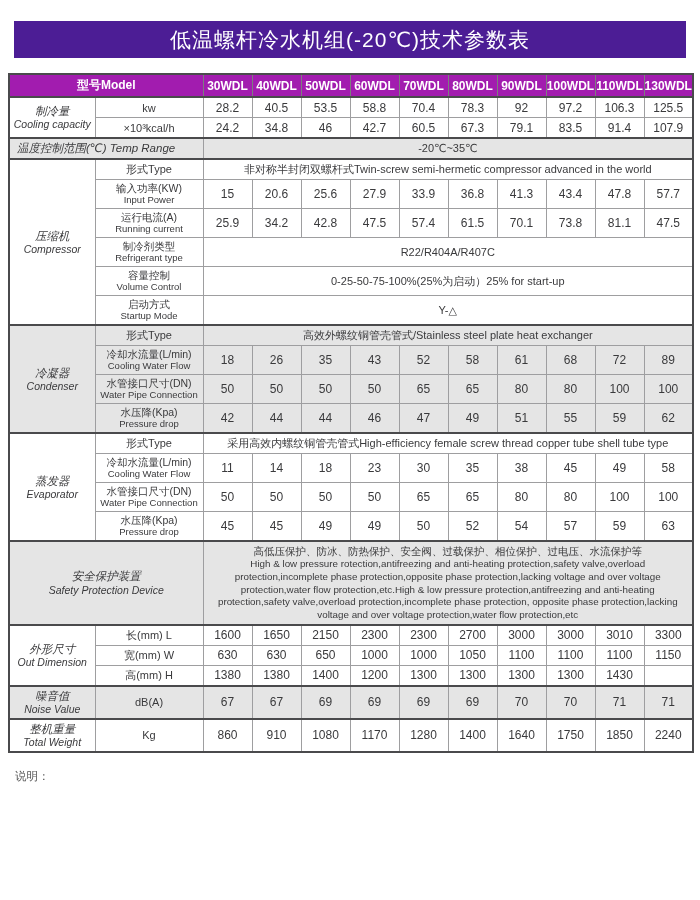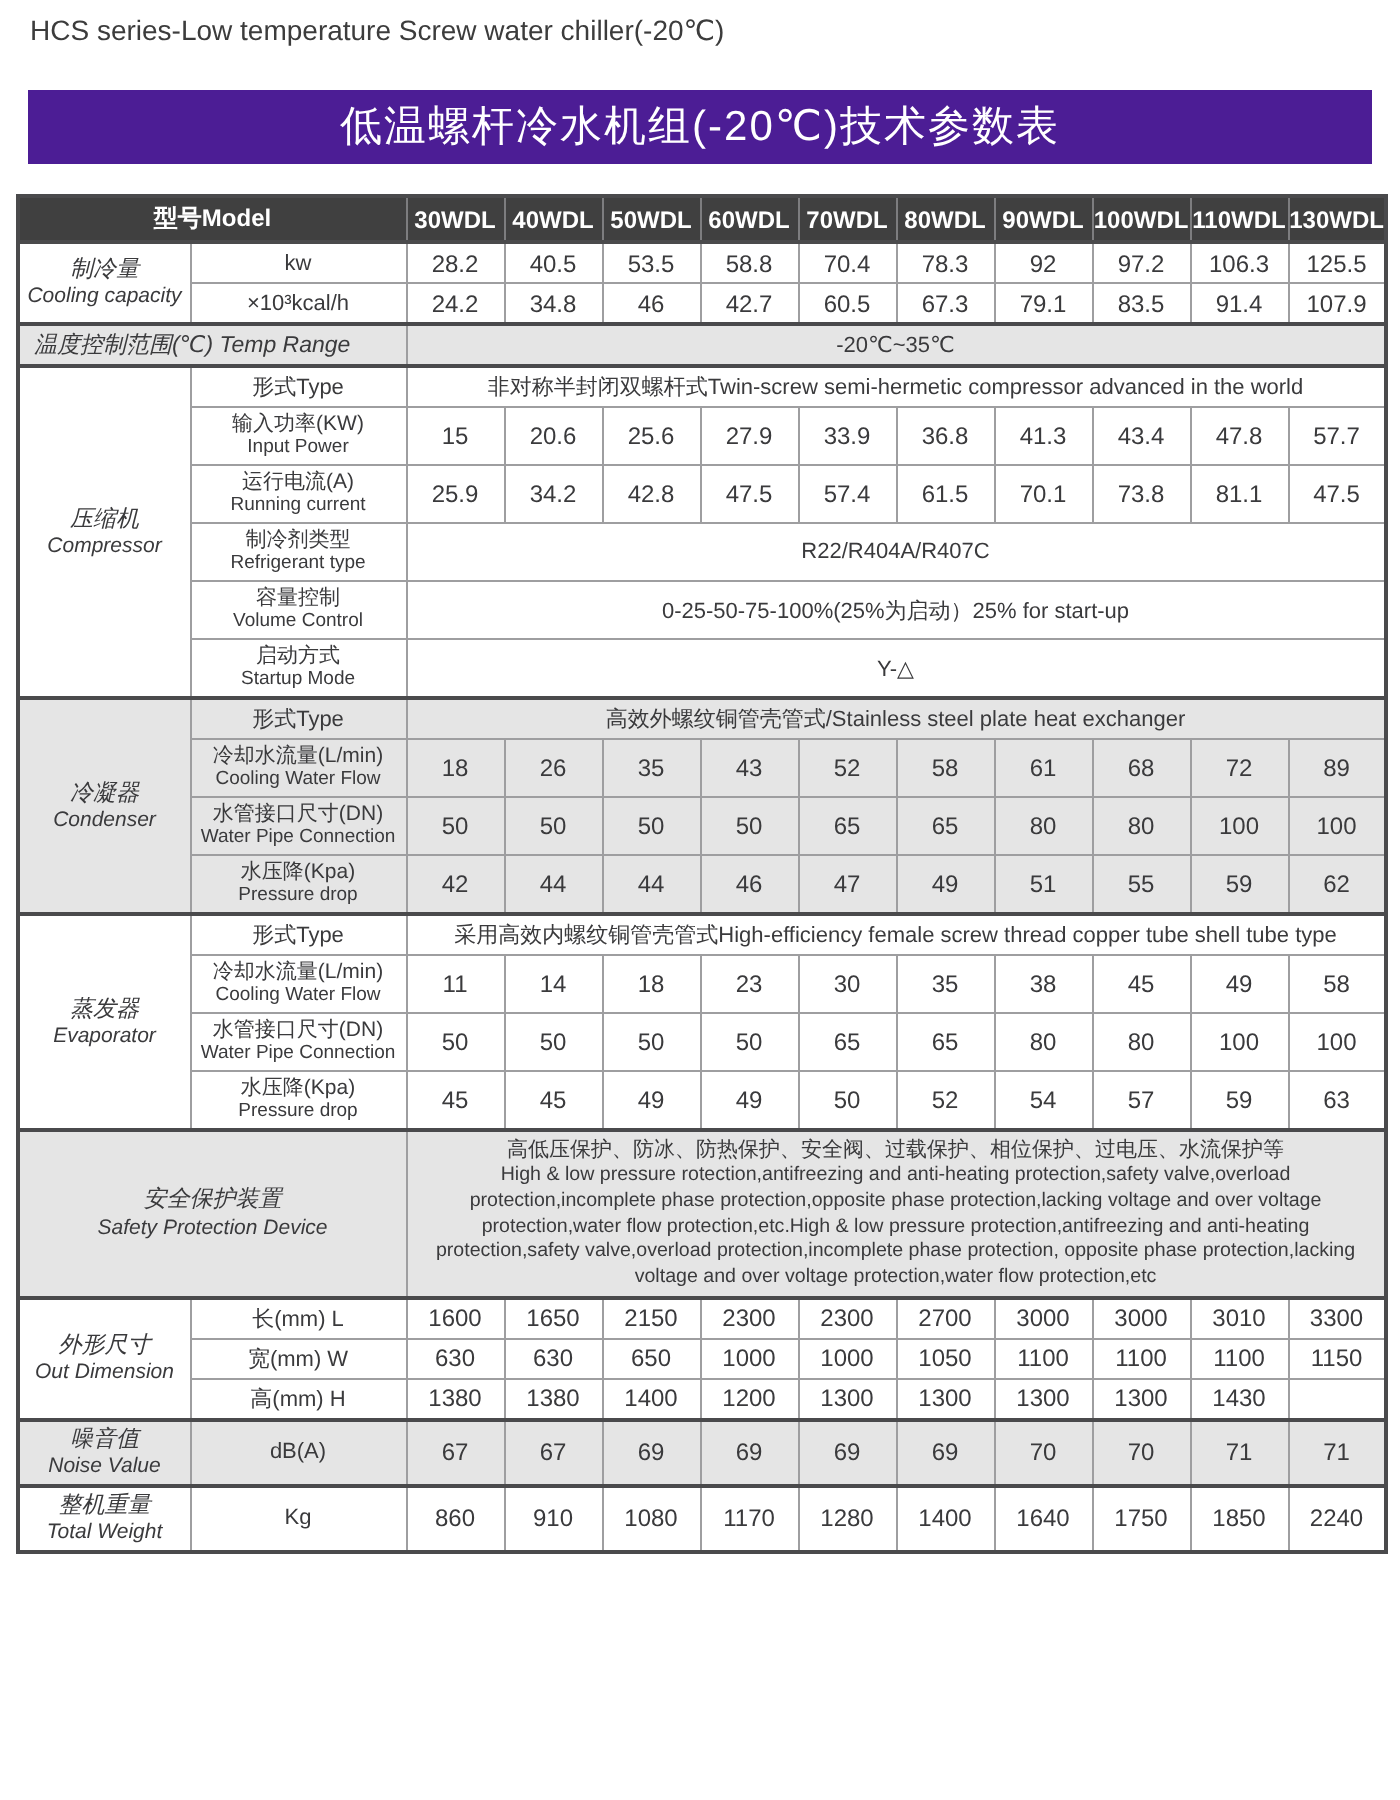--- a/index.html
+++ b/index.html
@@ -29,21 +29,21 @@
     border-collapse:collapse; table-layout:fixed;
     border:2px solid #4a4a4c;
   }
   table.spec td, table.spec th {
     border:1px solid #9e9ea0;
     text-align:center; vertical-align:middle;
     color:#3a3a3c; padding:2px 2px;
     overflow:hidden;
   }
   table.spec thead th {
-    background:#404040; color:#ffffff;
+    background:#a21caf; color:#ffffff;
     border:1px solid #7d7d7f;
     font-size:12px; font-weight:bold; height:19px; padding:1px 0;
   }
   tr.sec-start td { border-top:2px solid #4a4a4c; }
   tr.shaded td { background:#e5e5e5; }
 
   td.group-cell { font-size:11.5px;font-style:italic; }
   .g-cn { display:block; font-size:11.5px; line-height:1.25; }
   .g-en { display:block; font-size:10.5px; line-height:1.2; }
   td.group-cell.left { text-align:left; padding-left:7px; font-size:11.5px; }
@@ -60,21 +60,20 @@
   .safety-cn { display:block; font-size:10.5px; line-height:1.35; }
   .safety-en { display:block; font-size:9.8px; line-height:1.3; }
 
   .notes { margin:14px 15px 0 15px; color:#565656; }
   .notes-heading { font-size:11.5px; line-height:1.6; }
 </style>
 </head>
 <body>
 
 <div class="page">
-  <div class="subtitle">HCS series-Low temperature Screw water chiller(-20℃)</div>
   <div class="banner">低温螺杆冷水机组(-20℃)技术参数表</div>
 
   <table class="spec">
     <colgroup>
       <col style="width:86px">
         <col style="width:108px">
       <col style="width:49px">
         <col style="width:49px">
         <col style="width:49px">
         <col style="width:49px">
@@ -391,13 +390,17 @@
           <td class="value-cell">1280</td>
           <td class="value-cell">1400</td>
           <td class="value-cell">1640</td>
           <td class="value-cell">1750</td>
           <td class="value-cell">1850</td>
           <td class="value-cell">2240</td>
         </tr>
       </tbody>
   </table>
 
+  <div class="notes">
+    <div class="notes-heading">说明：</div>
+
+  </div>
 </div>
 
 </body></html>

